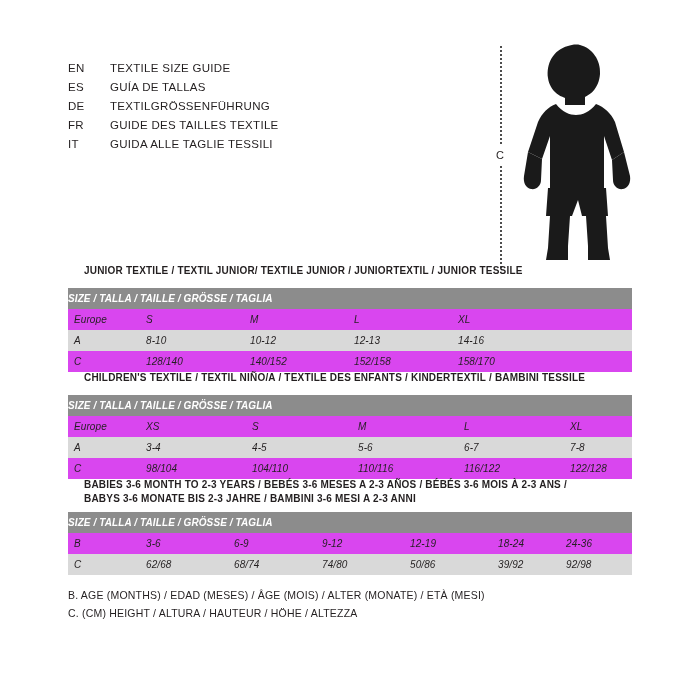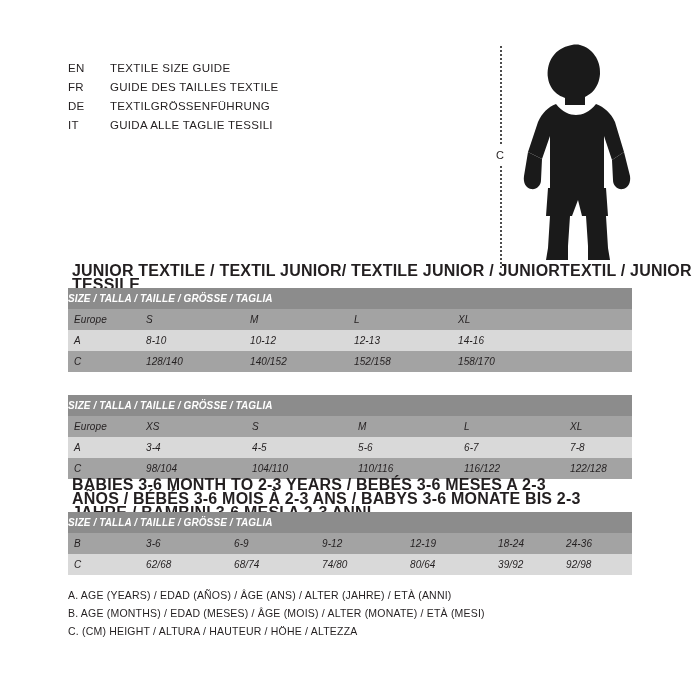--- a/index.html
+++ b/index.html
@@ -74,22 +74,22 @@
   }
   .kid-svg {
     position: absolute;
     left: 40px;
     top: 0px;
   }
 
   
   .section-title {
     position: absolute;
-    left: 72px;
-    font-size: 16px;
+    left: 84px;
+    font-size: 10px;
     font-weight: bold;
     letter-spacing: 0.2px;
     text-transform: uppercase;
     line-height: 14px;
   }
 
   
   table.size-table {
     position: absolute;
     left: 68px;
@@ -111,21 +111,21 @@
     font-weight: bold;
     font-size: 10px;
     letter-spacing: 0.2px;
     padding-left: 6px;
     height: 18px;
   }
   .row-shade td {
     background: #d9d9d9;
   }
   .row-plain td {
-    background: #a3a3a3;
+    background: #d946ef;
   }
   .c-first {
     padding-left: 6px !important;
   }
 
   
   .legend {
     position: absolute;
     left: 68px;
     top: 586px;
@@ -139,26 +139,30 @@
 <body>
 
 <div class="page">
 
   <div class="lang-block">
     <div class="lang-row">
       <span class="lang-code">EN</span>
       <span class="lang-text">Textile size guide</span>
     </div>
     <div class="lang-row">
+      <span class="lang-code">ES</span>
+      <span class="lang-text">Guía de tallas</span>
+    </div>
+    <div class="lang-row">
+      <span class="lang-code">DE</span>
+      <span class="lang-text">Textilgrößenführung</span>
+    </div>
+    <div class="lang-row">
       <span class="lang-code">FR</span>
       <span class="lang-text">Guide des tailles textile</span>
-    </div>
-    <div class="lang-row">
-      <span class="lang-code">DE</span>
-      <span class="lang-text">Textilgrößenführung</span>
     </div>
     <div class="lang-row">
       <span class="lang-code">IT</span>
       <span class="lang-text">Guida alle taglie tessili</span>
     </div>
   </div>
 
   <div class="figure-area">
     <div class="dotted-line"></div>
     <div class="c-label">C</div>
@@ -215,20 +219,21 @@
       <tr class="row-plain">
         <td class="c-first">C</td>
         <td>128/140</td>
         <td>140/152</td>
         <td>152/158</td>
         <td>158/170</td>
       </tr>
     </tbody>
   </table>
 
+  <div class="section-title" style="top:371px;">CHILDREN'S TEXTILE / TEXTIL NIÑO/A / TEXTILE DES ENFANTS / KINDERTEXTIL / BAMBINI TESSILE</div>
 
   <table class="size-table" style="top:395px;">
     <colgroup>
       <col style="width:78px">
         <col style="width:106px">
         <col style="width:106px">
         <col style="width:106px">
         <col style="width:106px">
         <col style="width:62px">
     </colgroup>
@@ -286,26 +291,25 @@
         <td>9-12</td>
         <td>12-19</td>
         <td>18-24</td>
         <td>24-36</td>
       </tr>
       <tr class="row-shade">
         <td class="c-first">C</td>
         <td>62/68</td>
         <td>68/74</td>
         <td>74/80</td>
-        <td>80/64</td>
+        <td>50/86</td>
         <td>39/92</td>
         <td>92/98</td>
       </tr>
     </tbody>
   </table>
 
   <div class="legend">
-    <div>A. AGE (YEARS) / EDAD (AÑOS) / ÂGE (ANS) / ALTER (JAHRE) / ETÀ (ANNI)</div>
     <div>B. AGE (MONTHS) / EDAD (MESES) / ÂGE (MOIS) / ALTER (MONATE) / ETÀ (MESI)</div>
     <div>C. (cm) HEIGHT / ALTURA / HAUTEUR / HÖHE / ALTEZZA</div>
   </div>
 
 </div>
 
 </body></html>

